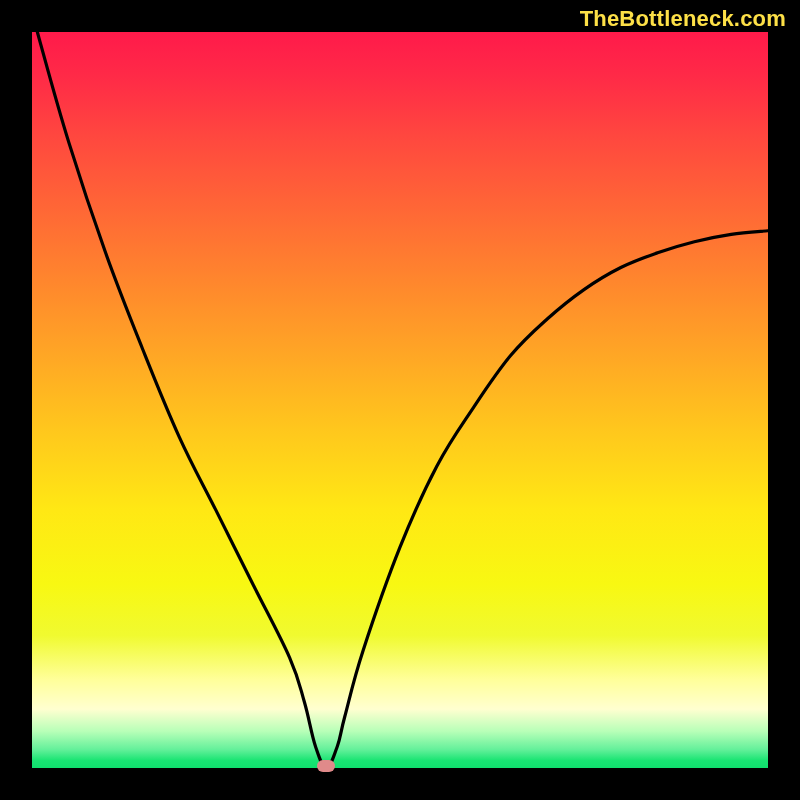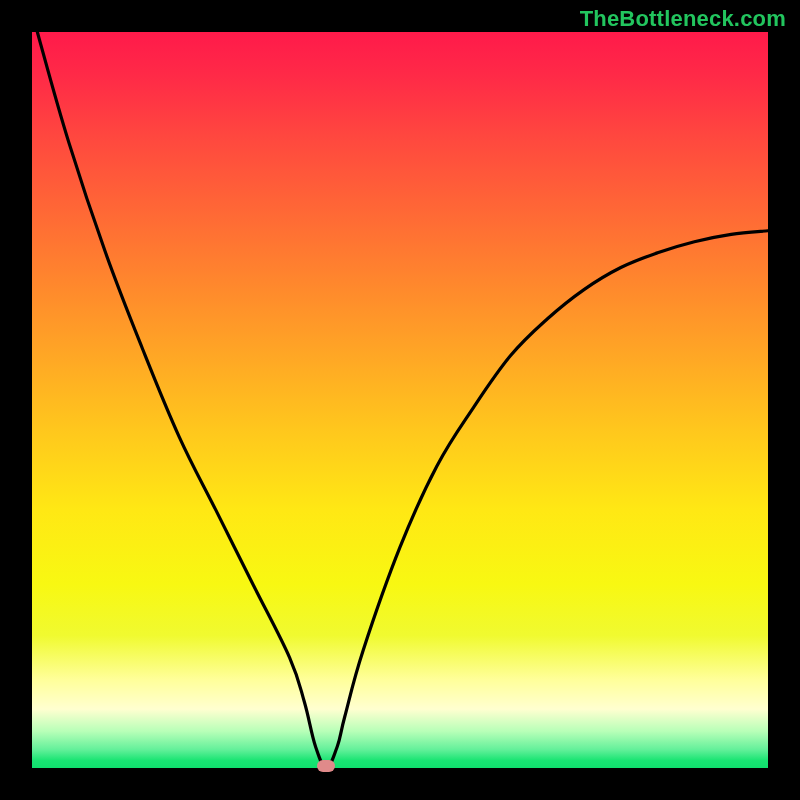--- a/index.html
+++ b/index.html
@@ -16,21 +16,21 @@
     top: 0;
     left: 0;
     width: 800px;
     height: 800px;
     background: #000000;
   }
   .watermark {
     position: absolute;
     top: 6px;
     right: 14px;
-    color: #22c55e;
+    color: #fde047;
     font-size: 22px;
     font-weight: 600;
     letter-spacing: 0.2px;
     z-index: 10;
   }
   .plot-wrapper {
     position: absolute;
     top: 32px;
     left: 32px;
     width: 736px;

